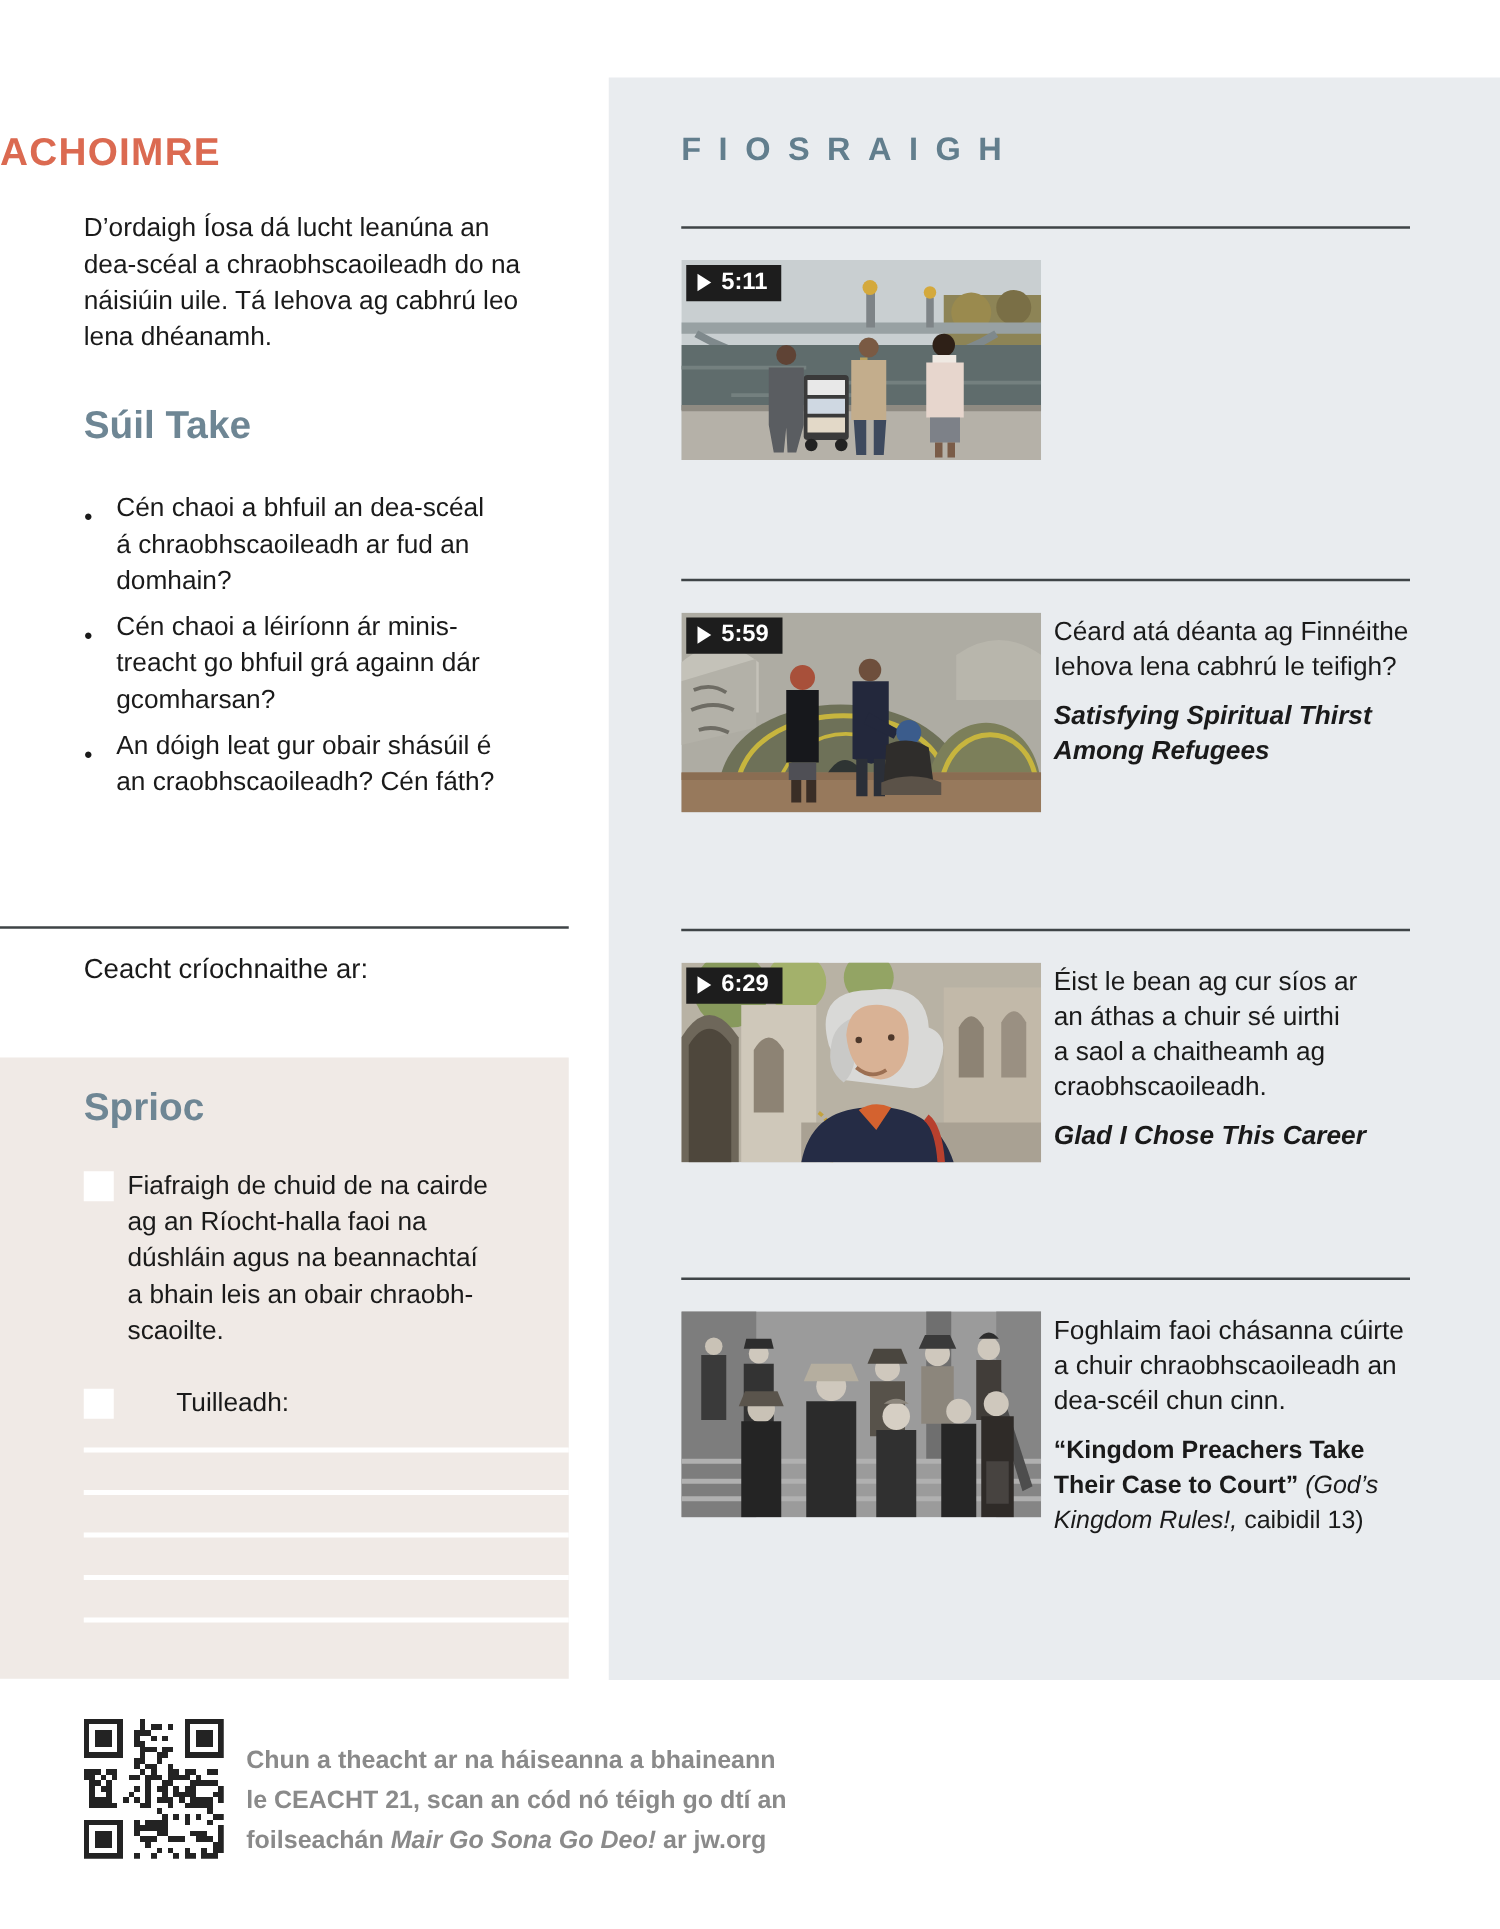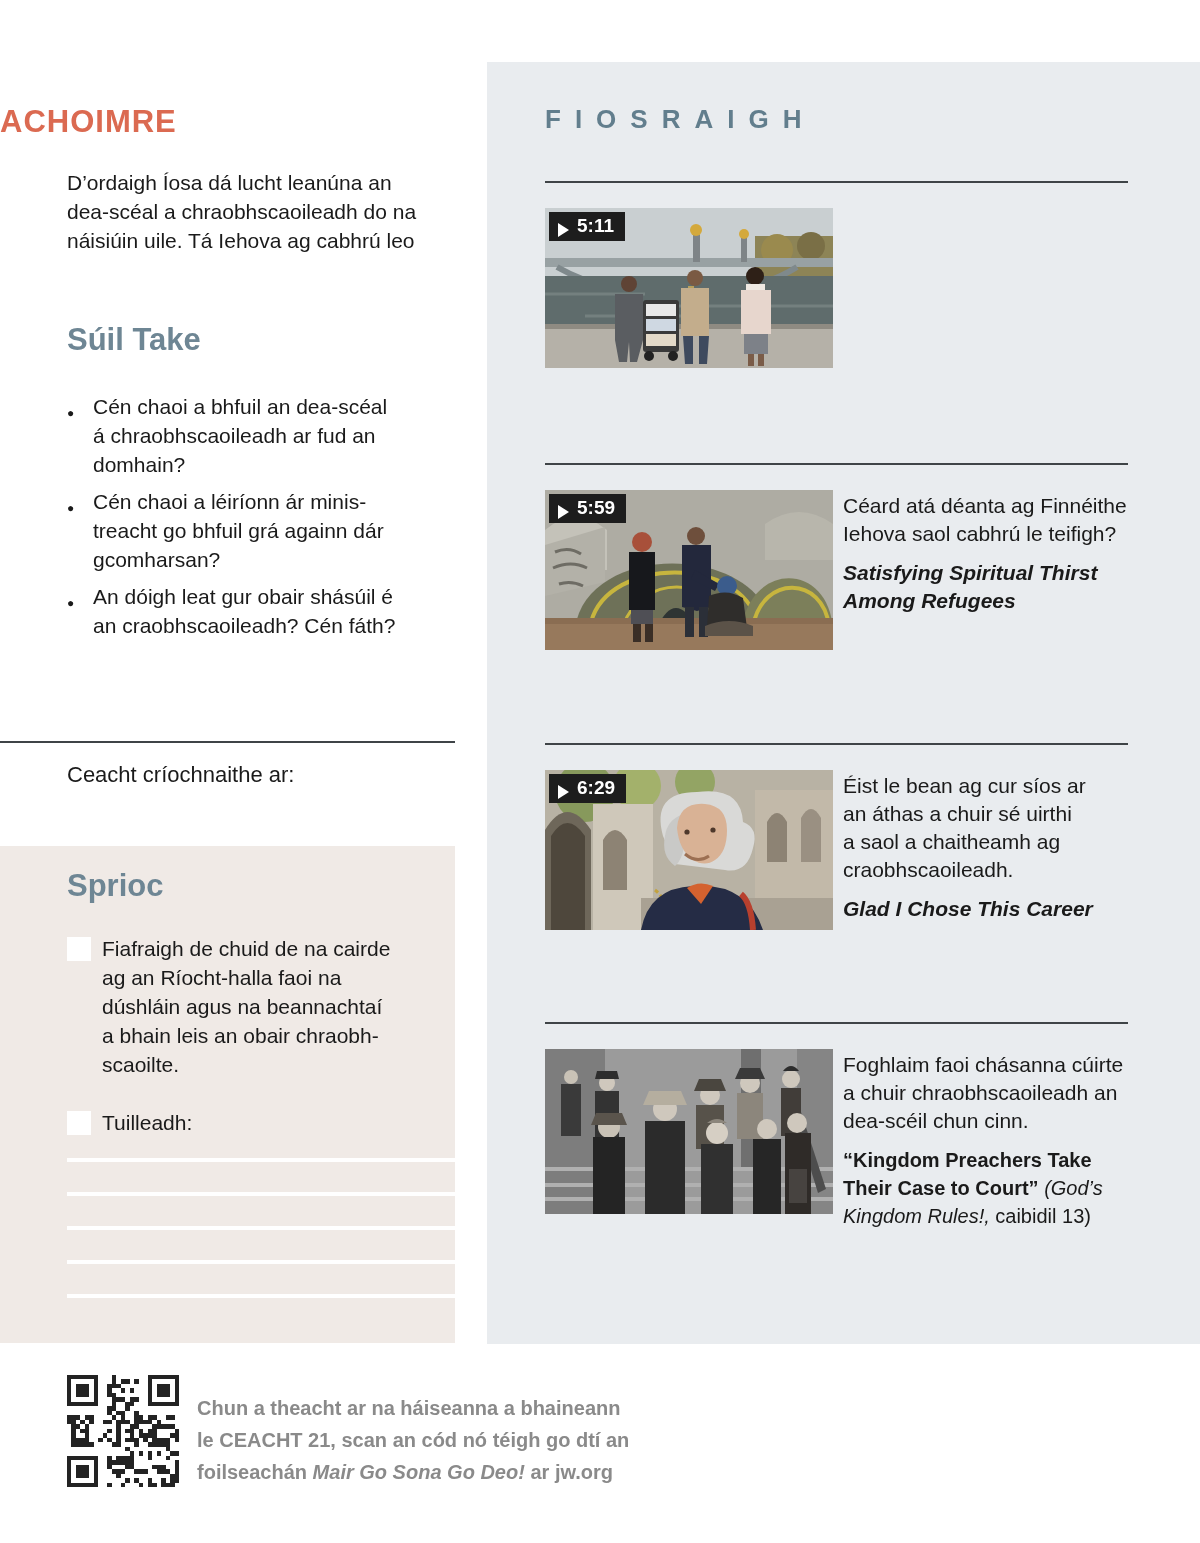--- a/index.html
+++ b/index.html
@@ -19,41 +19,41 @@
   .review-list{position:absolute;left:26px;top:392px;list-style:none;font-size:21px;line-height:29px;}
   .review-list li{position:relative;margin-bottom:8px;}
   .review-list li::before{content:"●";position:absolute;left:-26px;top:7px;font-size:12px;}
   .rule-left{position:absolute;left:0;top:741px;width:455px;border:0;border-top:2px solid var(--separator-dark);}
   .completed{position:absolute;left:67px;top:762px;font-size:22px;}
 
   .goal-panel{position:absolute;left:0;top:846px;width:455px;height:497px;background:var(--goal-beige);}
   .h-goal{position:absolute;left:67px;top:22px;font-size:31px;font-weight:bold;color:var(--heading-slate);}
   .task{position:absolute;left:67px;display:flex;align-items:flex-start;font-size:21px;line-height:29px;}
   .task-1{top:88px;}
-  .task-2{top:262px;}
+  .task-2{top:262px;gap:39px;}
   .checkbox{width:24px;height:24px;background:#fff;flex:none;margin-right:11px;margin-top:3px;}
   .write-lines{position:absolute;left:67px;right:0;top:312px;}
   .write-line{height:34px;border-top:4px solid #fff;}
 
   
   .qr-svg{position:absolute;left:67px;top:1375px;width:112px;height:112px;}
   .footer-text{position:absolute;left:197px;top:1392px;font-size:20px;line-height:32px;
                font-weight:bold;color:var(--footer-gray);}
 
   
   .right-panel{position:absolute;left:487px;top:62px;width:713px;height:1282px;background:var(--panel-gray);}
   .h-explore{position:absolute;left:58px;top:42px;font-size:26px;font-weight:bold;
              color:var(--explore-heading);letter-spacing:14px;}
   .vid-item{position:absolute;left:58px;width:583px;border-top:2px solid var(--separator-dark);}
   .vi-1{top:119px;} .vi-2{top:401px;} .vi-3{top:681px;} .vi-4{top:960px;}
   .thumb{position:absolute;left:0;top:25px;width:288px;height:160px;overflow:hidden;display:block;}
   .thumb svg{display:block;width:100%;height:100%;}
   .thumb-tall{height:165px;}
   .badge{position:absolute;top:4px;left:4px;background:var(--badge-bg);color:#fff;
-         display:flex;align-items:flex-end;gap:8px;padding:3px 11px 4px 9px;
+         display:flex;align-items:center;gap:8px;padding:3px 11px 4px 9px;
          font-size:19px;font-weight:bold;}
   .play{width:0;height:0;border-left:11px solid #fff;border-top:7px solid transparent;
         border-bottom:7px solid transparent;}
   .vtext{position:absolute;left:298px;top:27px;width:285px;}
   .desc{font-size:21px;line-height:28px;}
   .vtitle{margin-top:11px;font-size:21px;line-height:28px;font-weight:bold;font-style:italic;}
   .vtitle-mixed{margin-top:11px;font-size:20px;line-height:28px;}
   .seg-b{font-weight:bold;}
   .seg-i{font-style:italic;}
   .vi-1{height:282px;} .vi-2{height:280px;} .vi-3{height:279px;} .vi-4{height:262px;}
@@ -62,20 +62,21 @@
 <body>
 
 <div class="page">
 
   <h1 class="h-summary">ACHOIMRE</h1>
 
   <div class="summary-par" style="left:67px">
     <span class="line">D’ordaigh Íosa dá lucht leanúna an</span>
     <span class="line">dea-scéal a chraobhscaoileadh do na</span>
     <span class="line">náisiúin uile. Tá Iehova ag cabhrú leo</span>
+    <span class="line">lena dhéanamh.</span>
   </div>
 
   <h2 class="h-review" style="left:67px">Súil Take</h2>
 
   <ul class="review-list" style="left:93px">
     <li>
       <span class="line">Cén chaoi a bhfuil an dea-scéal</span>
       <span class="line">á chraobhscaoileadh ar fud an</span>
       <span class="line">domhain?</span>
     </li>
@@ -387,21 +388,21 @@
           <path d="M160,136 q24,-10 48,0 l0,10 h-48 z" fill="#5b5248"></path>
         </svg>
         <span class="badge">
           <span class="play"></span>
           <span>5:59</span>
         </span>
       </figure>
       <div class="vtext">
         <p class="desc">
           <span class="line">Céard atá déanta ag Finnéithe</span>
-          <span class="line">Iehova saol cabhrú le teifigh?</span>
+          <span class="line">Iehova lena cabhrú le teifigh?</span>
         </p>
         <p class="vtitle">
           <span class="line">Satisfying Spiritual Thirst</span>
           <span class="line">Among Refugees</span>
         </p>
       </div>
     </div>
 
     <div class="vid-item vi-3">
       <figure class="thumb">

